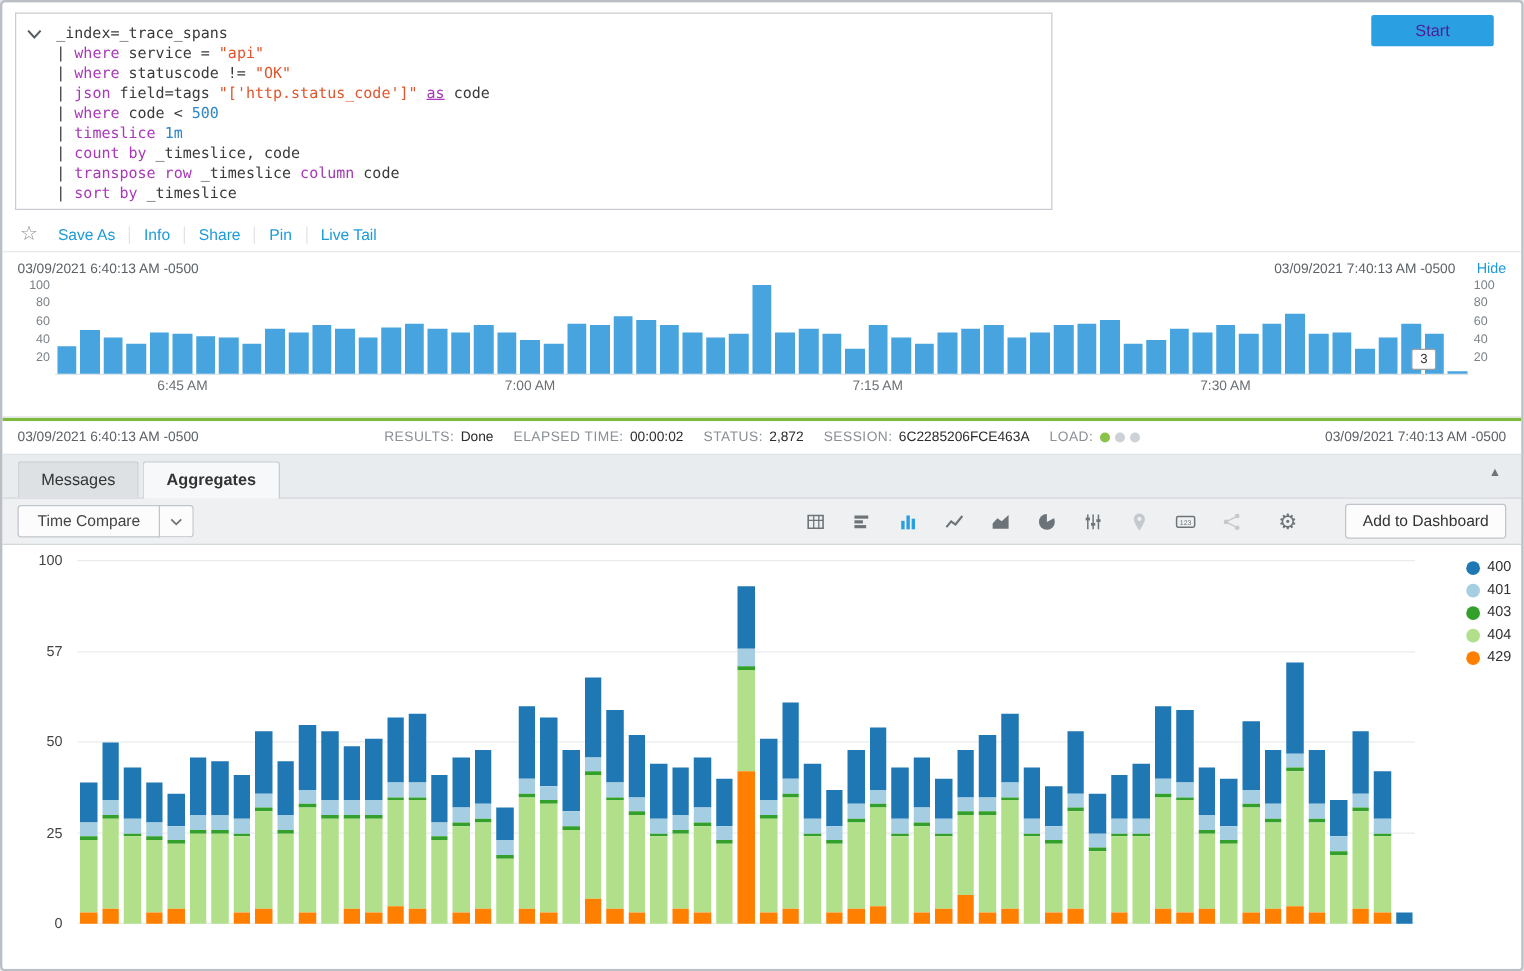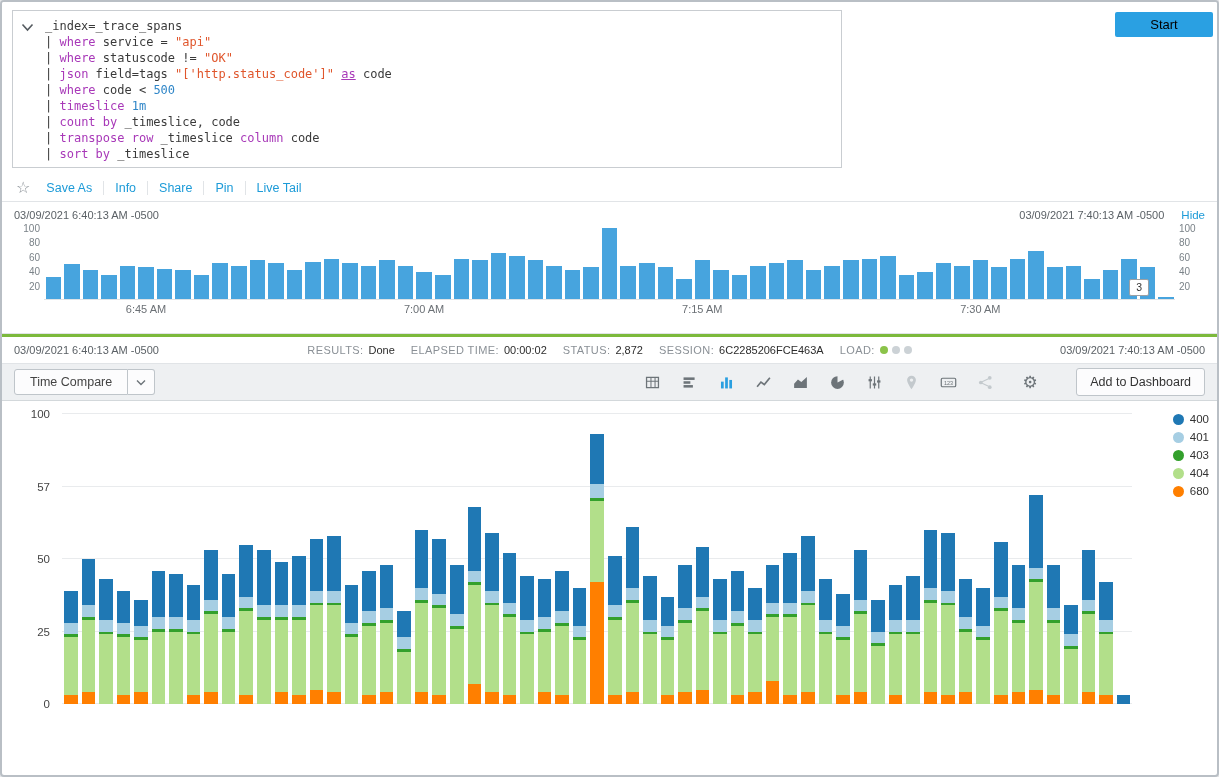--- a/index.html
+++ b/index.html
@@ -15,21 +15,21 @@
   .tok-pl{color:#3a3a3a}
   .tok-kw{color:#a838b8}
   .tok-kwu{color:#a838b8;text-decoration:underline}
   .tok-str{color:#e0562c}
   .tok-num{color:#2f86c8}
 
   .controls{position:absolute;left:852px;top:10px;width:208px}
   .time-range{font-size:15px;color:#222;padding:2px 2px 7px;border-bottom:1px solid #d4d8db;cursor:pointer}
   .selects{display:flex;gap:14px;margin-top:8px}
   .select{font-size:12px;color:#5b6166;display:flex;align-items:center;gap:10px;border-bottom:1px solid #d9dde0;padding:2px 2px 5px;cursor:pointer;white-space:nowrap}
-  .start-btn{position:absolute;right:4px;top:10px;width:98px;height:25px;background:#2aa0e2;color:#000000;border:none;font-size:13px;border-radius:2px;cursor:pointer;font-family:"Liberation Sans",sans-serif}
+  .start-btn{position:absolute;right:22px;top:10px;width:98px;height:25px;background:#2aa0e2;color:#4c1d95;border:none;font-size:13px;border-radius:2px;cursor:pointer;font-family:"Liberation Sans",sans-serif}
 
   
   .action-row{display:flex;align-items:center;padding:0 14px;height:28px;border-bottom:1px solid #e1e4e7;background:#fff}
   .star{color:#8a9096;font-size:16px;margin-right:16px;cursor:pointer;line-height:1}
   .action-link{color:#1d9bd8;font-size:12.5px;padding:0 11px;border-left:1px solid #e1e4e7;cursor:pointer;text-decoration:none}
   .action-link.first{border-left:none;padding-left:0}
 
   
   .histo-panel{position:relative;height:132px;border-bottom:1px solid #e1e4e7;padding:6px 12px 0;background:#fff}
   .histo-head{display:flex;justify-content:space-between;font-size:11px;color:#5b6166;line-height:14px}
@@ -241,20 +241,25 @@
         <span class="load-dots">
             <span class="dot g"></span>
             <span class="dot"></span>
             <span class="dot"></span>
           </span>
       </span>
     </div>
     <span>03/09/2021 7:40:13 AM -0500</span>
   </div>
 
+  <div class="tabs-row">
+    <div class="tab">Messages</div>
+    <div class="tab active">Aggregates</div>
+    <span class="collapse-tri">▲</span>
+  </div>
 
   <div class="toolbar">
     <div class="tc-group">
       <button class="tc-main">Time Compare</button>
       <div class="tc-chev">
         <svg width="10" height="7" viewBox="0 0 10 6">
             <polyline points="1,1 5,5 9,1" fill="none" stroke="#6d7479" stroke-width="1.4"></polyline>
           </svg>
       </div>
     </div>
@@ -765,18 +770,18 @@
         <div class="legend-item">
           <span class="legend-dot" style="background: rgb(51, 160, 44);"></span>
           <span>403</span>
         </div>
         <div class="legend-item">
           <span class="legend-dot" style="background: rgb(178, 223, 138);"></span>
           <span>404</span>
         </div>
         <div class="legend-item">
           <span class="legend-dot" style="background: rgb(255, 127, 0);"></span>
-          <span>680</span>
+          <span>429</span>
         </div>
       </div>
   </div>
 
 </div>
 
 </body></html>

